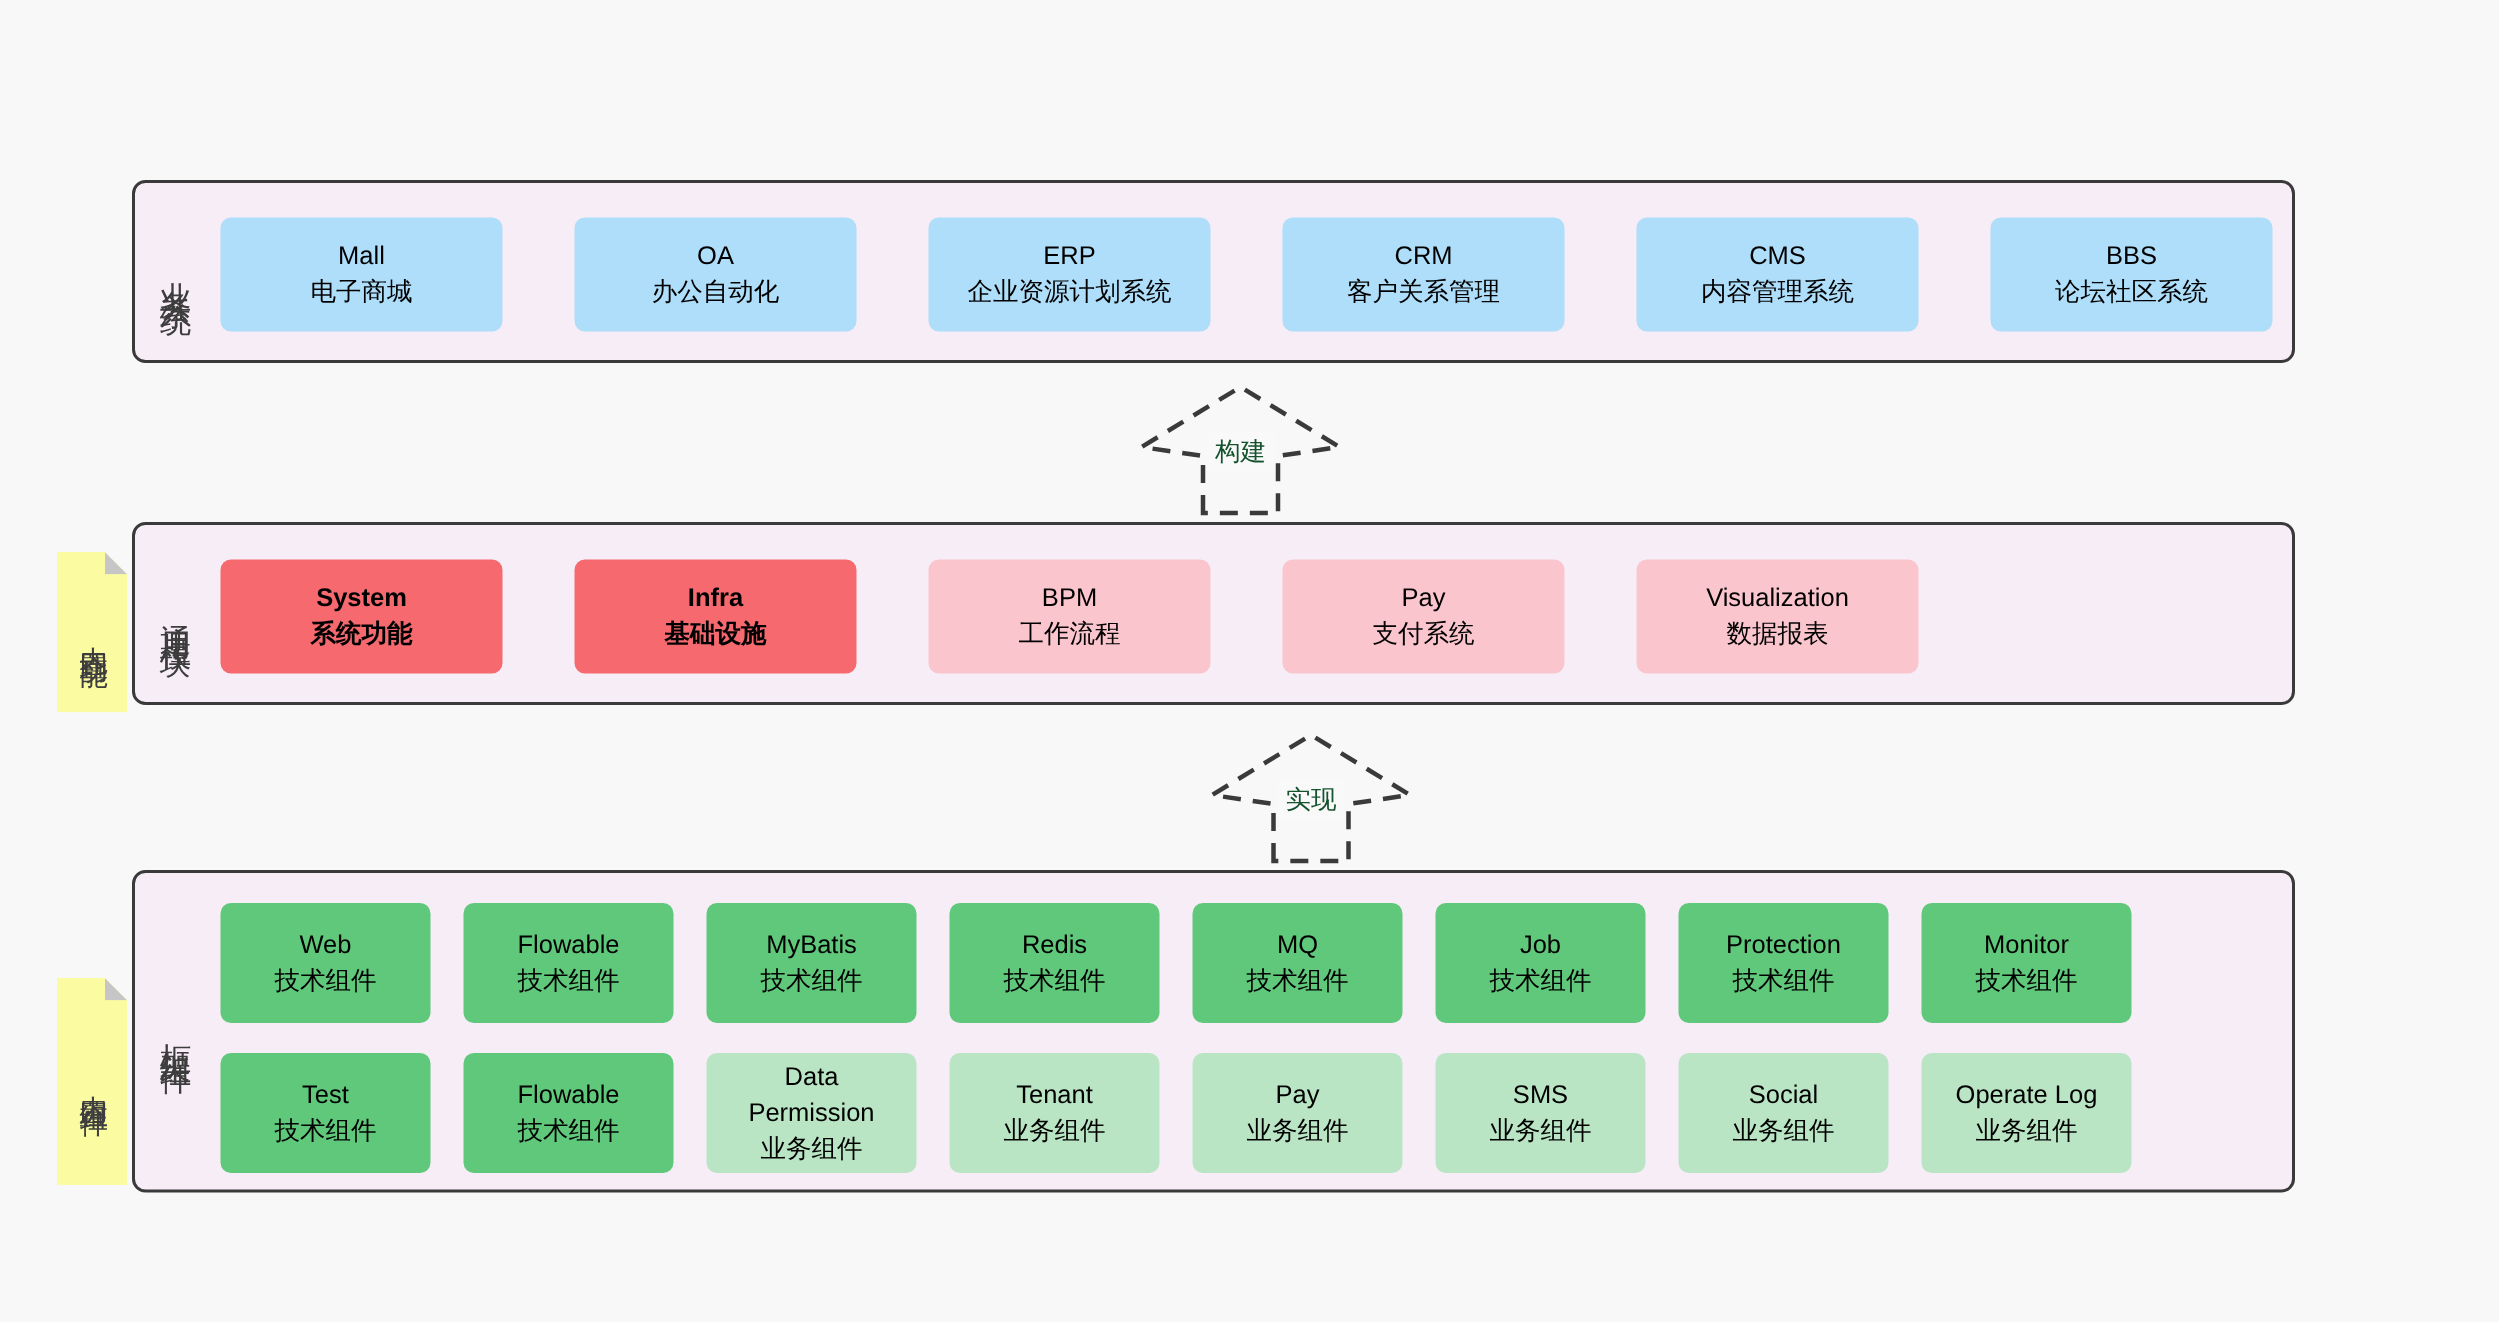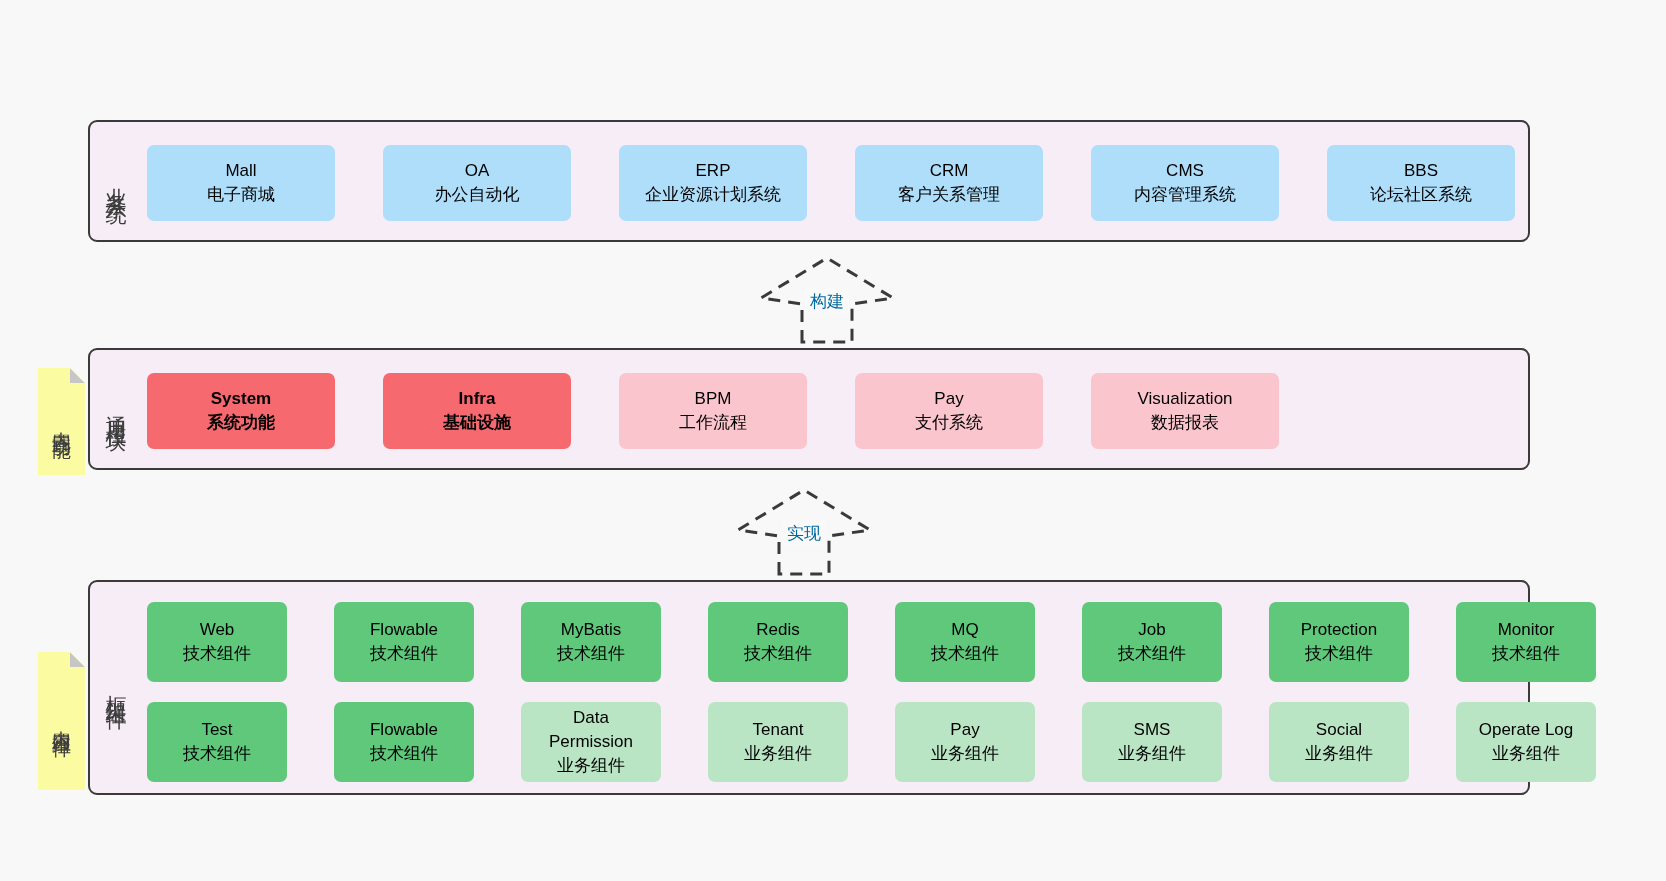--- a/index.html
+++ b/index.html
@@ -14,21 +14,21 @@
   .band-2 { top:348px; height:122px; }
   .band-3 { top:580px; height:215px; }
 
   .band-label { position:absolute; left:12px; top:50%; transform:translateY(-50%);
                 writing-mode:vertical-rl; text-orientation:upright;
                 font-size:21px; letter-spacing:5px; color:#3d3d3d; white-space:nowrap; }
 
   .box-row { position:absolute; left:57px; display:flex; }
   .row-six { gap:48px; top:23px; }
   .row-six .box { width:188px; height:76px; }
-  .row-eight { gap:47px; }
+  .row-eight { gap:22px; }
   .row-eight .box { width:140px; height:80px; padding:0 10px; }
   .row-top { top:20px; }
   .row-bottom { top:120px; }
 
   .box { border-radius:7px; display:flex; flex-direction:column; align-items:center;
          justify-content:center; text-align:center; font-size:17px; line-height:1.42;
          color:#000000; }
   .box-blue  { background:#aedefa; }
   .box-red   { background:#f5696f;font-weight:bold; }
   .box-pink  { background:#fbc5ce; }
@@ -42,25 +42,25 @@
   .sticky-2 { top:368px; height:107px; }
   .sticky-3 { top:652px; height:138px; }
   .sticky .fold { position:absolute; top:0; right:0; width:15px; height:15px;
                   background:#c6c6c6; clip-path:polygon(0 0, 100% 100%, 0 100%); }
   .sticky .sticky-text { writing-mode:vertical-rl; text-orientation:upright;
                          font-size:19px; letter-spacing:3px; color:#3d3d3d; }
 
   
   .arrow { position:absolute; width:144px; height:90px; }
   .arrow-1 { left:755px; top:254px; }
-  .arrow-2 { left:732px; top:486px;text-align:right; }
+  .arrow-2 { left:802px; top:486px;text-align:right; }
   .arrow svg { position:absolute; inset:0; }
   .arrow path { fill:none; stroke:#3a3a3a; stroke-width:3; stroke-dasharray:12 8; }
   .arrow-label { position:absolute; left:50%; top:52%; transform:translate(-50%,-50%);
-                 background:#f9f9f9; padding:1px 5px; font-size:17px; color:#0369a1;
+                 background:#f9f9f9; padding:1px 5px; font-size:17px; color:#14532d;
                  white-space:nowrap; }
 </style>
 </head>
 <body>
 
 <div class="stage">
 
   <div class="band band-1">
     <div class="band-label">业务系统</div>
     <div class="box-row row-six">

